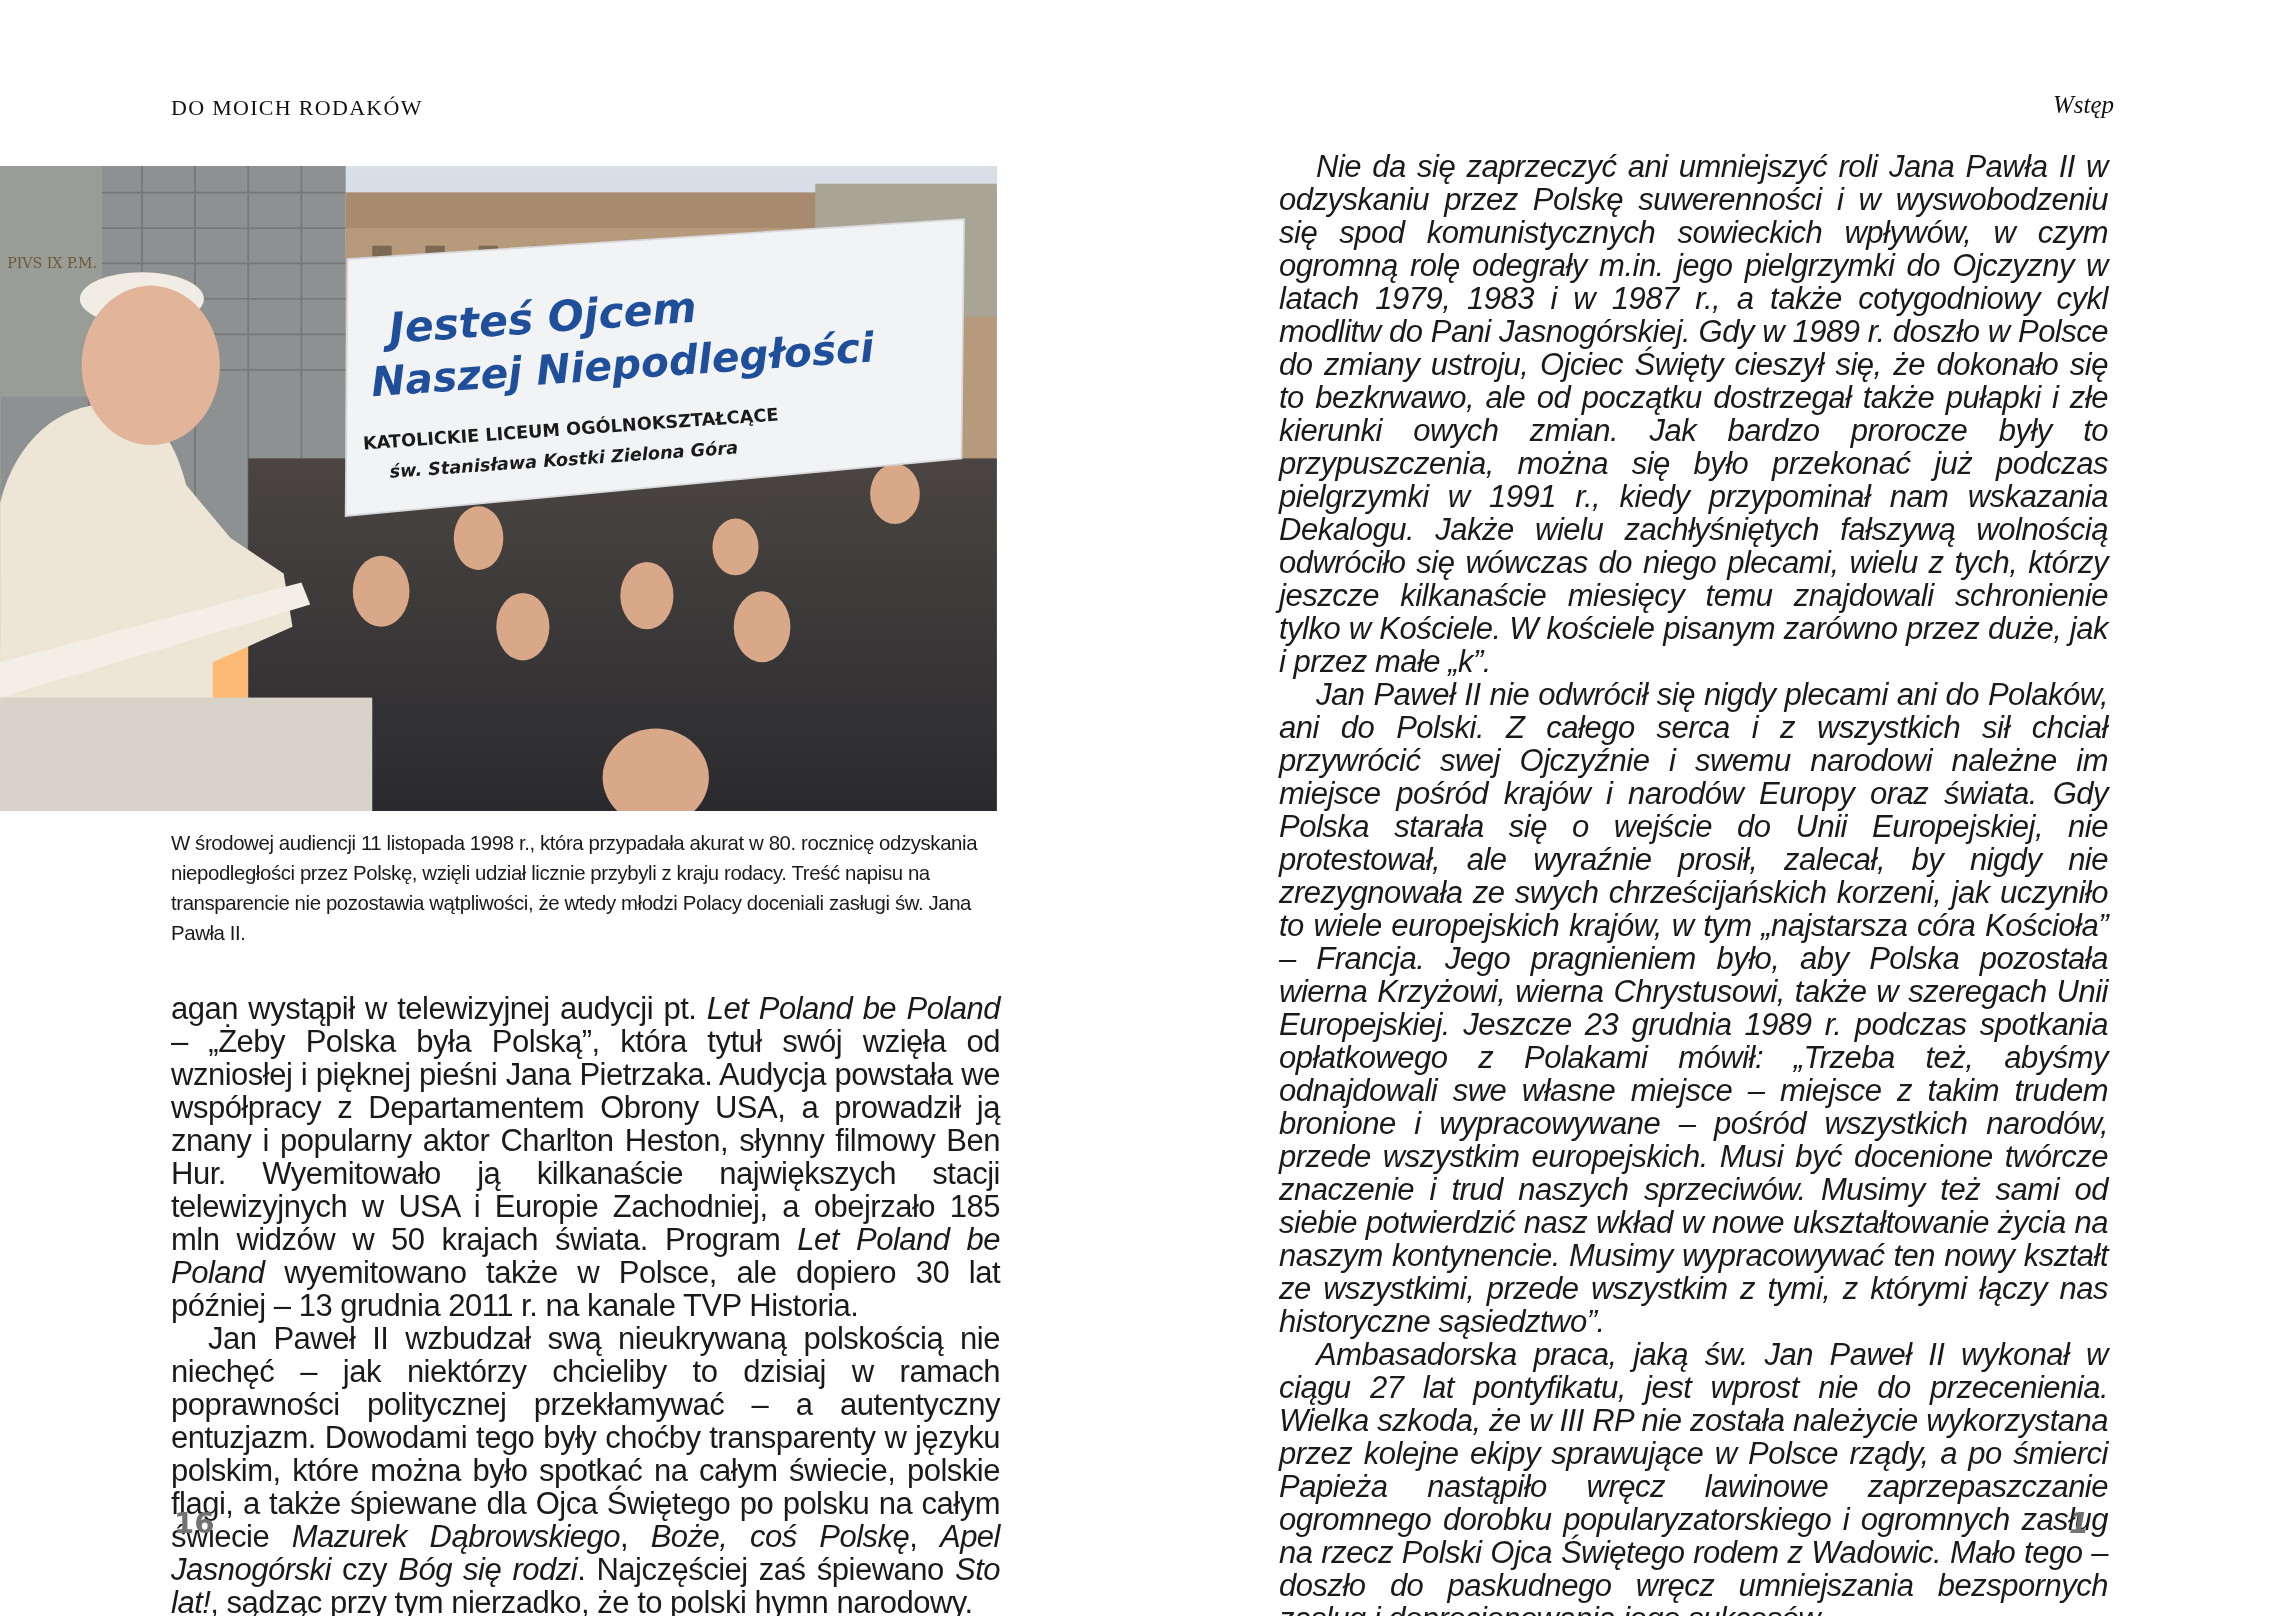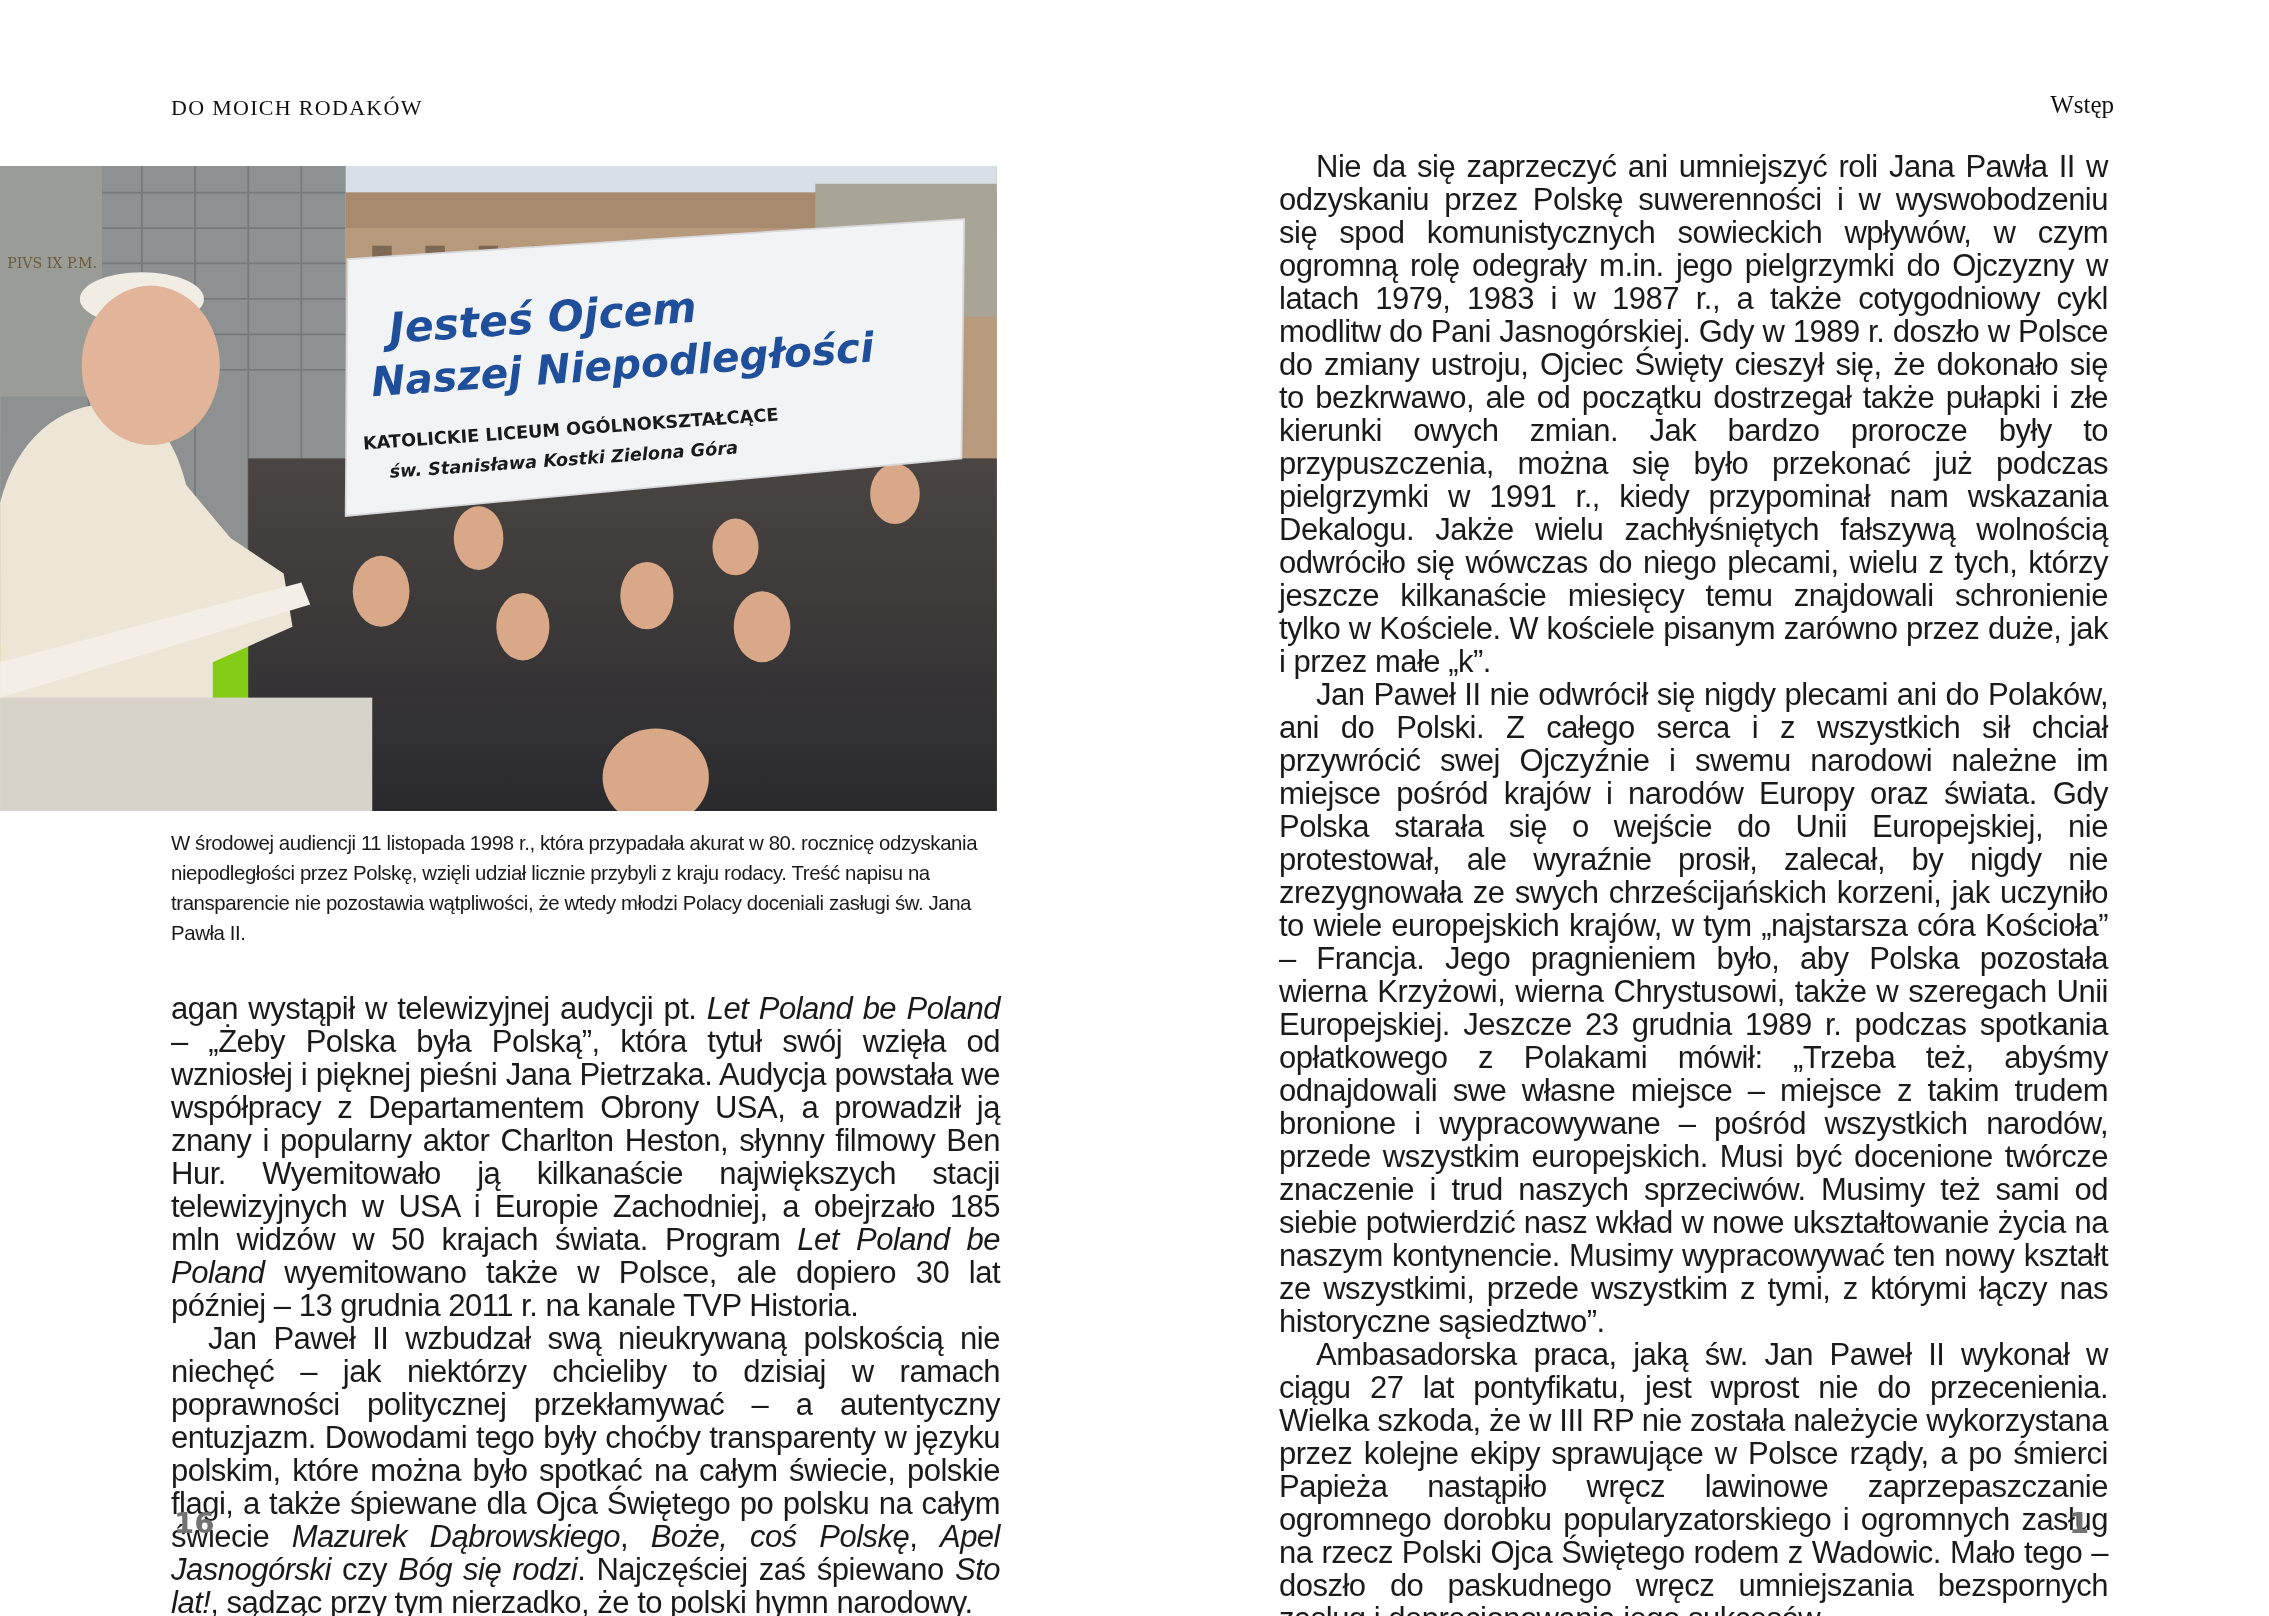--- a/index.html
+++ b/index.html
@@ -20,21 +20,21 @@
   }
   .running-head-right {
     position: absolute; right: 156px; top: 83px;
     font-family: "Liberation Serif", "DejaVu Serif", serif;
     font-size: 25px; color: #111;
   }
 
   
   .photo {
     position: absolute; left: 0; top: 158px; width: 997px; height: 645px;
-    overflow: hidden; background: #84cc16;
+    overflow: hidden; background: #fdba74;
   }
   .photo svg { display: block; }
   .banner-text { font-family: "DejaVu Sans", sans-serif; font-weight: bold; font-style: italic; }
   .banner-sub { font-family: "DejaVu Sans", sans-serif; font-weight: bold; }
 
   .caption {
     position: absolute; left: 171px; top: 820px; width: 833px;
     font-family: Liberation Sans, sans-serif;
     font-size: 20.4px; line-height: 30px; color: #1a1a1a;
     letter-spacing: -0.4px;
@@ -144,21 +144,21 @@
   <div class="caption">W środowej audiencji 11 listopada 1998 r., która przypadała akurat w 80. rocznicę odzyskania niepodległości przez Polskę, wzięli udział licznie przybyli z kraju rodacy. Treść napisu na transparencie nie pozostawia wątpliwości, że wtedy młodzi Polacy doceniali zasługi św. Jana Pawła II.</div>
 
   <div class="body-text body-left" id="body-left">
       <p><span>agan wystąpił w telewizyjnej audycji pt. </span><em>Let Poland be Poland</em><span> – „Żeby Polska była Polską”, która tytuł swój wzięła od wzniosłej i pięknej pieśni Jana Pietrzaka. Audycja powstała we współpracy z Departamentem Obrony USA, a prowadził ją znany i popularny aktor Charlton Heston, słynny filmowy Ben Hur. Wyemitowało ją kilkanaście największych stacji telewizyjnych w USA i Europie Zachodniej, a obejrzało 185 mln widzów w 50 krajach świata. Program </span><em>Let Poland be Poland</em><span> wyemitowano także w Polsce, ale dopiero 30 lat później – 13 grudnia 2011 r. na kanale TVP Historia.</span></p>
       <p class="indent"><span>Jan Paweł II wzbudzał swą nieukrywaną polskością nie niechęć – jak niektórzy chcieliby to dzisiaj w ramach poprawności politycznej przekłamywać – a autentyczny entuzjazm. Dowodami tego były choćby transparenty w języku polskim, które można było spotkać na całym świecie, polskie flagi, a także śpiewane dla Ojca Świętego po polsku na całym świecie </span><em>Mazurek Dąbrowskiego</em><span>, </span><em>Boże, coś Polskę</em><span>, </span><em>Apel Jasnogórski</em><span> czy </span><em>Bóg się rodzi</em><span>. Najczęściej zaś śpiewano </span><em>Sto lat!</em><span>, sądząc przy tym nierzadko, że to polski hymn narodowy.</span></p>
     </div>
 
   <div class="folio folio-left">16</div>
 </div>
 
-<div class="page page-right" style="left:0;width:2270px;">
+<div class="page page-right" style="left:0;width:2270px;font-style:italic;">
   <div class="running-head-right">Wstęp</div>
   <div class="body-text body-right" id="body-right">
       <p class="indent"><span>Nie da się zaprzeczyć ani umniejszyć roli Jana Pawła II w odzyskaniu przez Polskę suwerenności i w wyswobodzeniu się spod komunistycznych sowieckich wpływów, w czym ogromną rolę odegrały m.in. jego pielgrzymki do Ojczyzny w latach 1979, 1983 i w 1987 r., a także cotygodniowy cykl modlitw do Pani Jasnogórskiej. Gdy w 1989 r. doszło w Polsce do zmiany ustroju, Ojciec Święty cieszył się, że dokonało się to bezkrwawo, ale od początku dostrzegał także pułapki i złe kierunki owych zmian. Jak bardzo prorocze były to przypuszczenia, można się było przekonać już podczas pielgrzymki w 1991 r., kiedy przypominał nam wskazania Dekalogu. Jakże wielu zachłyśniętych fałszywą wolnością odwróciło się wówczas do niego plecami, wielu z tych, którzy jeszcze kilkanaście miesięcy temu znajdowali schronienie tylko w Kościele. W kościele pisanym zarówno przez duże, jak i przez małe „k”.</span></p>
       <p class="indent"><span>Jan Paweł II nie odwrócił się nigdy plecami ani do Polaków, ani do Polski. Z całego serca i z wszystkich sił chciał przywrócić swej Ojczyźnie i swemu narodowi należne im miejsce pośród krajów i narodów Europy oraz świata. Gdy Polska starała się o wejście do Unii Europejskiej, nie protestował, ale wyraźnie prosił, zalecał, by nigdy nie zrezygnowała ze swych chrześcijańskich korzeni, jak uczyniło to wiele europejskich krajów, w tym „najstarsza córa Kościoła” – Francja. Jego pragnieniem było, aby Polska pozostała wierna Krzyżowi, wierna Chrystusowi, także w szeregach Unii Europejskiej. Jeszcze 23 grudnia 1989 r. podczas spotkania opłatkowego z Polakami mówił: „Trzeba też, abyśmy odnajdowali swe własne miejsce – miejsce z takim trudem bronione i wypracowywane – pośród wszystkich narodów, przede wszystkim europejskich. Musi być docenione twórcze znaczenie i trud naszych sprzeciwów. Musimy też sami od siebie potwierdzić nasz wkład w nowe ukształtowanie życia na naszym kontynencie. Musimy wypracowywać ten nowy kształt ze wszystkimi, przede wszystkim z tymi, z którymi łączy nas historyczne sąsiedztwo”.</span></p>
       <p class="indent"><span>Ambasadorska praca, jaką św. Jan Paweł II wykonał w ciągu 27 lat pontyfikatu, jest wprost nie do przecenienia. Wielka szkoda, że w III RP nie została należycie wykorzystana przez kolejne ekipy sprawujące w Polsce rządy, a po śmierci Papieża nastąpiło wręcz lawinowe zaprzepaszczanie ogromnego dorobku popularyzatorskiego i ogromnych zasług na rzecz Polski Ojca Świętego rodem z Wadowic. Mało tego – doszło do paskudnego wręcz umniejszania bezspornych zasług i deprecjonowania jego sukcesów.</span></p>
     </div>
   <div class="folio folio-right">1</div>
 </div>
 
 

